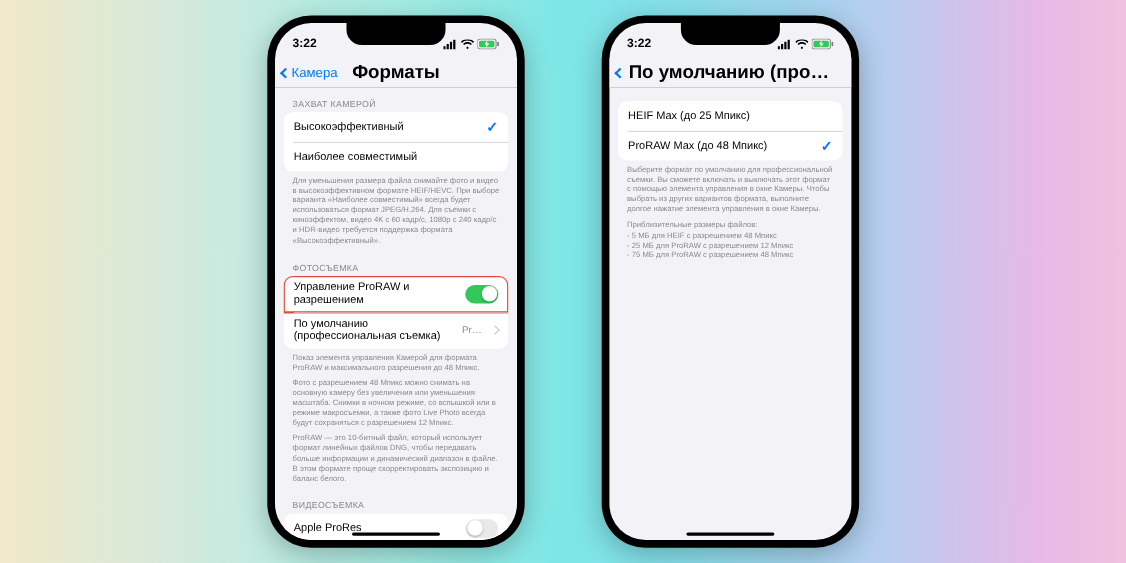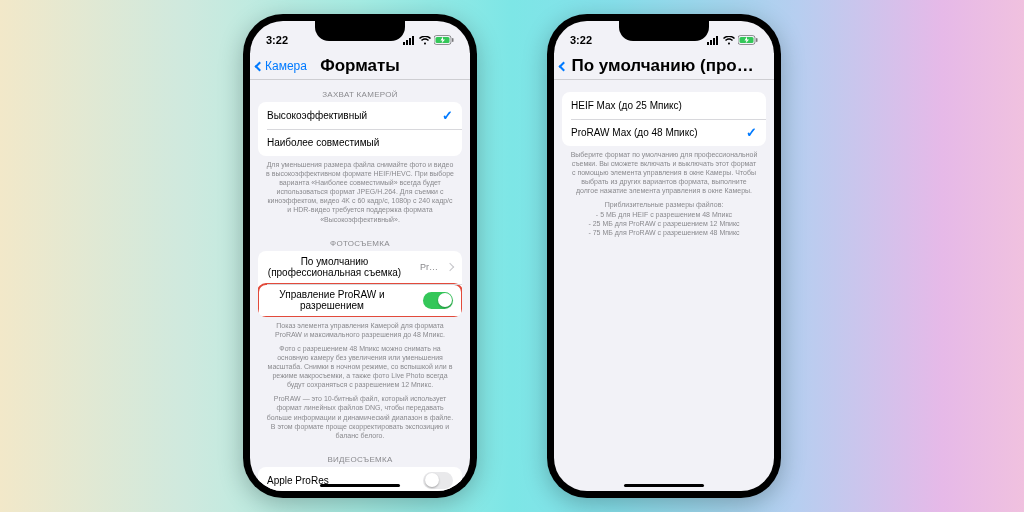--- a/index.html
+++ b/index.html
@@ -48,21 +48,21 @@
     border-bottom: 0.5px solid rgba(0,0,0,0.15);
     background: #f2f2f7;
   }
   .nav-title { font-size: 17px; font-weight: 600; text-align: center; max-width: 160px; white-space: nowrap; overflow: hidden; text-overflow: ellipsis; }
   .nav-back {
     position: absolute; left: 6px; top: 0; bottom: 0;
     display: flex; align-items: center; gap: 2px;
     color: #007aff; font-size: 12px;
   }
   .chev { display:inline-block; width:7px; height:7px; border-left:2px solid #007aff; border-bottom:2px solid #007aff; transform: rotate(45deg); }
-  .content { height: calc(100% - 59px); overflow: hidden; padding: 0 8px; text-align: center; }
+  .content { height: calc(100% - 59px); overflow: hidden; padding: 0 8px; }
   .section-header {
     font-size: 8px; letter-spacing: 0.3px; color: #8a8a8e;
     text-transform: uppercase; padding: 10px 8px 3px 8px;
   }
   .group { background:#fff; border-radius: 8px; overflow: hidden; }
   .row {
     display: flex; align-items: center; justify-content: space-between;
     min-height: 27px; padding: 5px 9px; position: relative;
     font-size: 10px;
   }
@@ -145,32 +145,32 @@
         <div class="row">
           <span class="label">Наиболее совместимый</span>
         </div>
       </div>
       <div class="footer-text">
         <p>Для уменьшения размера файла снимайте фото и видео в высокоэффективном формате HEIF/HEVC. При выборе варианта «Наиболее совместимый» всегда будет использоваться формат JPEG/H.264. Для съемки с киноэффектом, видео 4K с 60 кадр/с, 1080p с 240 кадр/с и HDR-видео требуется поддержка формата «Высокоэффективный».</p>
       </div>
 
       <div class="section-header">ФОТОСЪЕМКА</div>
       <div class="group">
+        <div class="row highlight">
+          <span class="label" style="max-width:130px">Управление ProRAW и разрешением</span>
+          <span class="switch on">
+              <span class="knob"></span>
+            </span>
+        </div>
         <div class="row">
           <span class="label" style="max-width:135px">По умолчанию (профессиональная съемка)</span>
           <span class="trail">
             <span class="value-grey">Pr…</span>
             <span class="chev-r"></span>
           </span>
-        </div>
-        <div class="row highlight">
-          <span class="label" style="max-width:130px">Управление ProRAW и разрешением</span>
-          <span class="switch on">
-              <span class="knob"></span>
-            </span>
         </div>
       </div>
       <div class="footer-text">
         <p>Показ элемента управления Камерой для формата ProRAW и максимального разрешения до 48 Мпикс.</p>
         <p>Фото с разрешением 48 Мпикс можно снимать на основную камеру без увеличения или уменьшения масштаба. Снимки в ночном режиме, со вспышкой или в режиме макросъемки, а также фото Live Photo всегда будут сохраняться с разрешением 12 Мпикс.</p>
         <p>ProRAW — это 10-битный файл, который использует формат линейных файлов DNG, чтобы передавать больше информации и динамический диапазон в файле. В этом формате проще скорректировать экспозицию и баланс белого.</p>
       </div>
 
       <div class="section-header">ВИДЕОСЪЕМКА</div>
       <div class="group">

